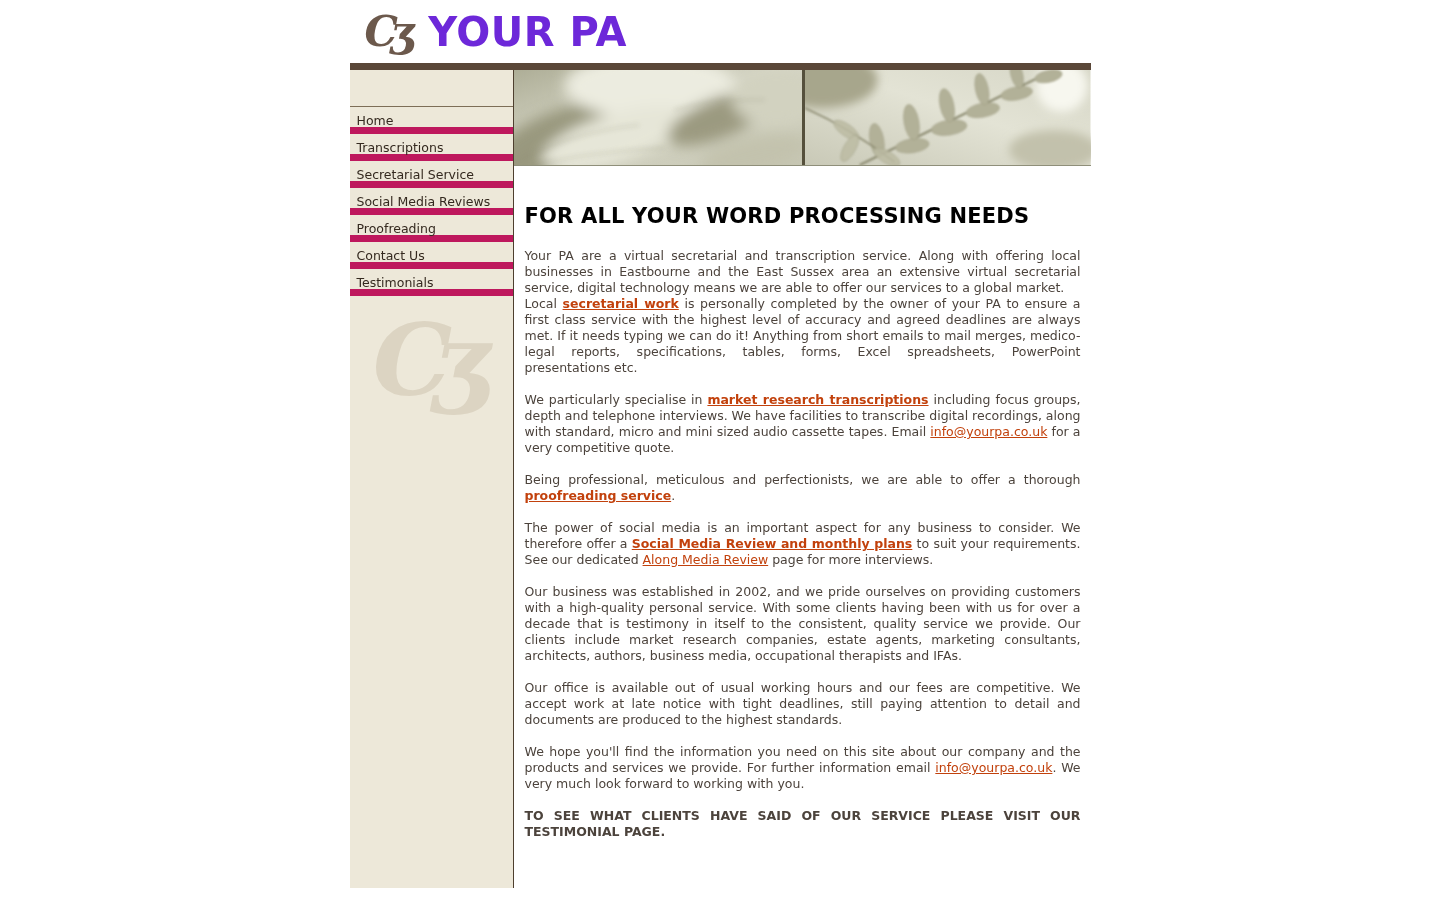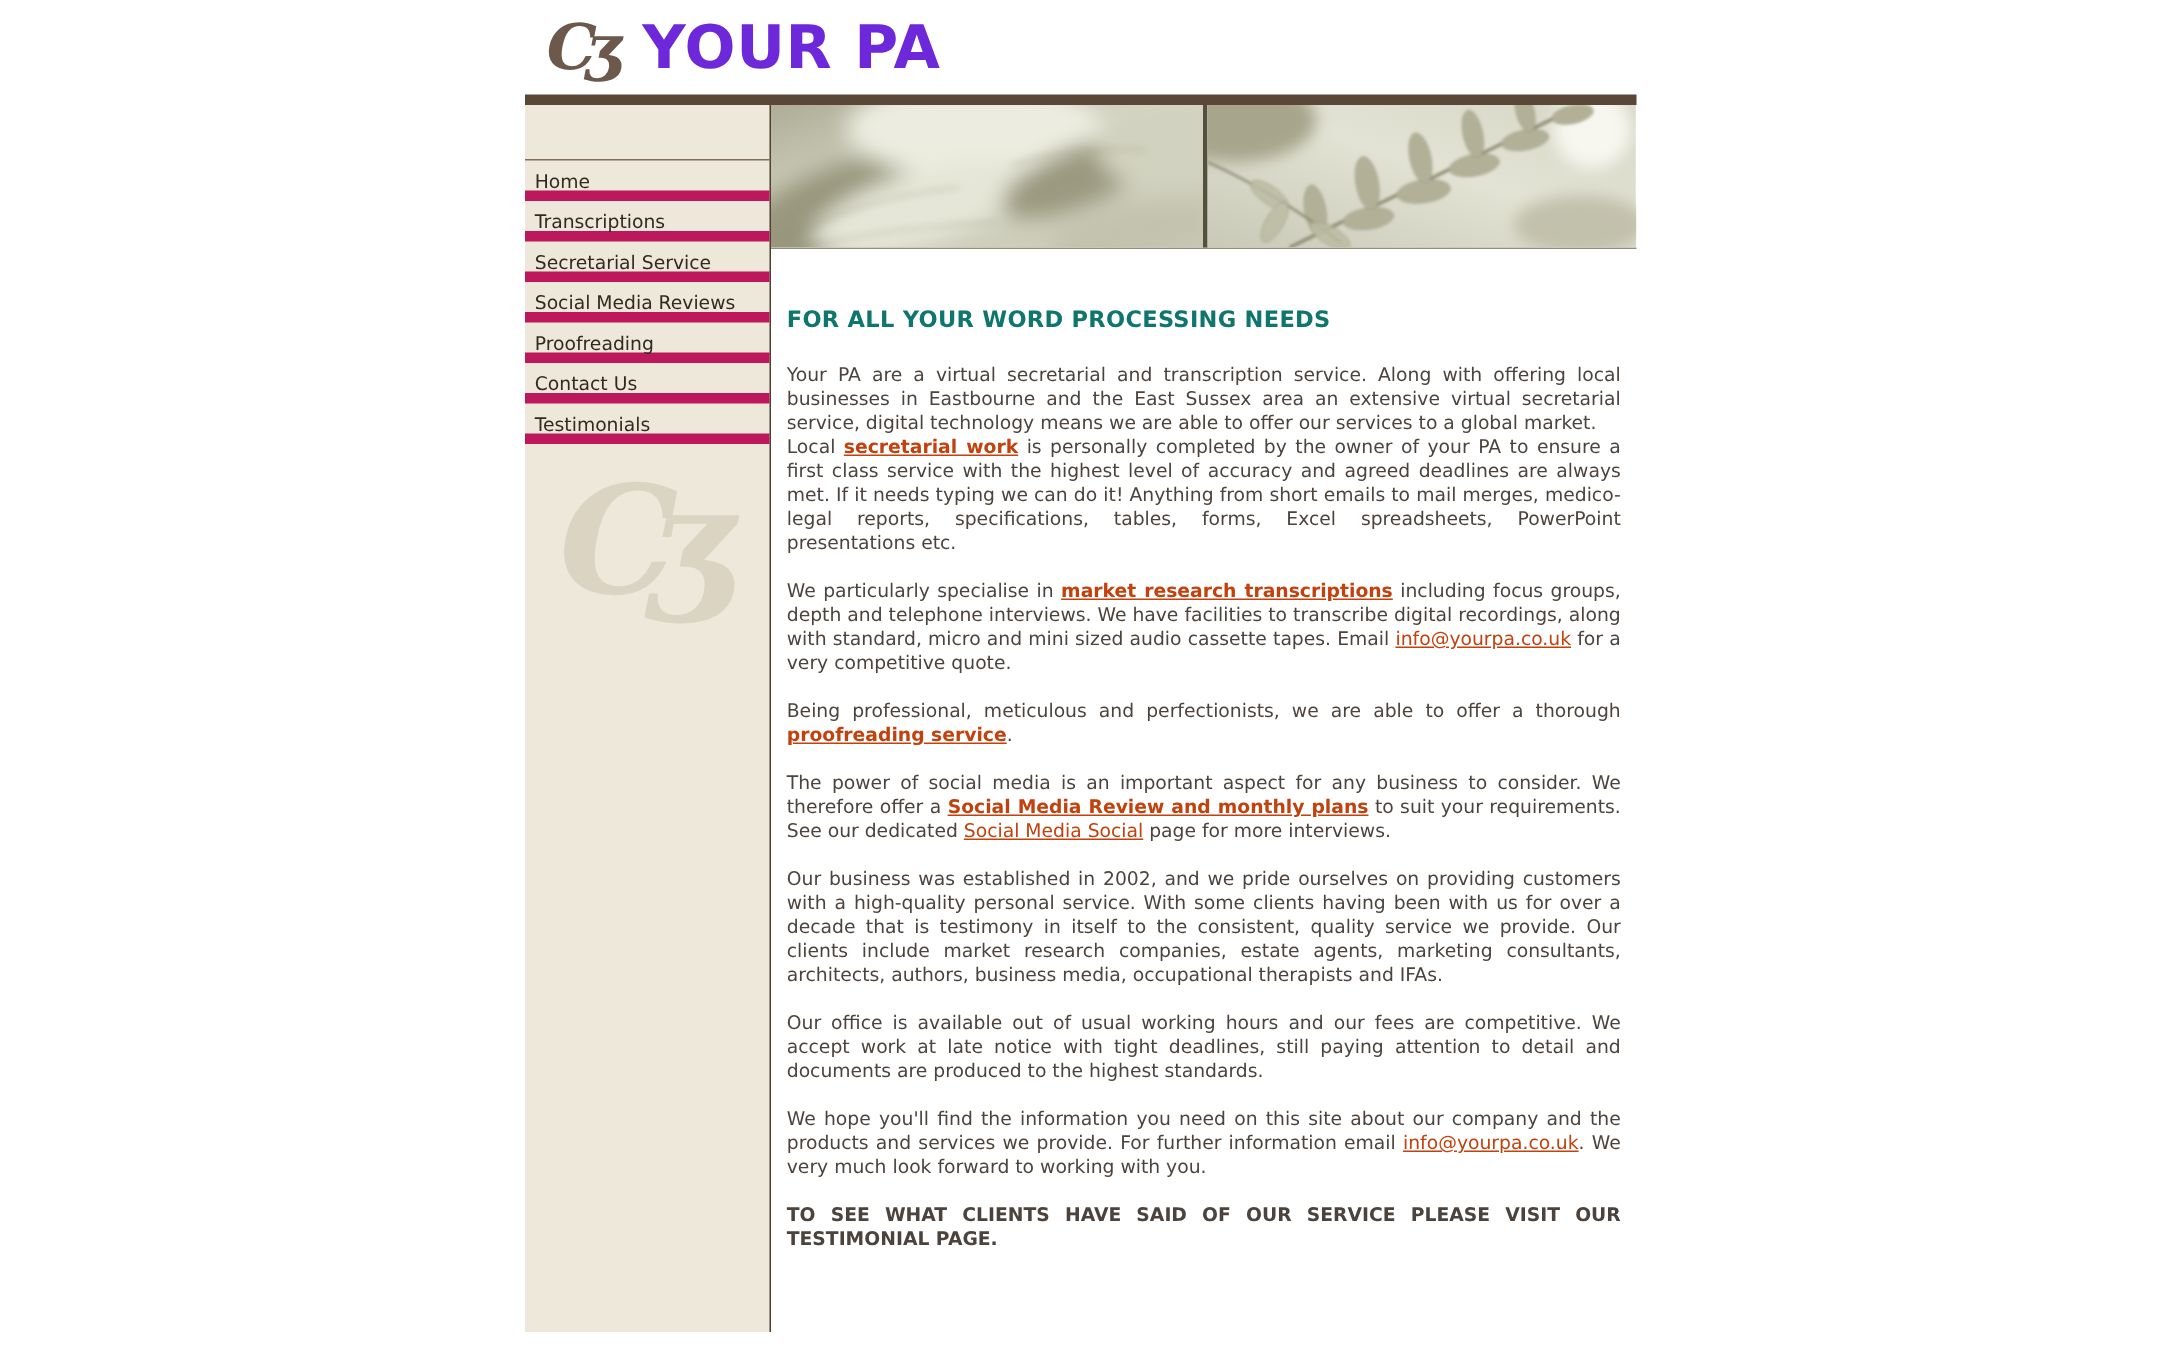--- a/index.html
+++ b/index.html
@@ -56,22 +56,22 @@
   
   .photos { display: flex; height: 96px; border-bottom: 1px solid #8F8F7A; }
   .photo { flex: 1 1 50%; overflow: hidden; position: relative; }
   .photo svg { display: block; width: 100%; height: 95px; }
   .photo + .photo { border-left: 3px solid #55503C; }
 
   
   .content { padding: 38px 10px 8px 11px; }
   .content h2 {
     margin: 0 0 20px 0;
-    font-size: 15px; letter-spacing: 0.2px;
-    color: #0f766e;
+    font-size: 21px; letter-spacing: 0.2px;
+    color: #000000;
   }
   .content p {
     margin: 16px 0;
     font-size: 12.5px; line-height: 16px;
     color: #4C433C;
     text-align: justify;
   }
   .content p:first-of-type { margin-top: 0; }
   .content a { color: #c2410c; text-decoration: underline; }
   .content a.b { font-weight: bold; }
@@ -208,21 +208,21 @@
           </svg>
         </div>
       </div>
 
       <div class="content">
         <h2>FOR ALL YOUR WORD PROCESSING NEEDS</h2>
         <div>
             <p><span>Your PA are a virtual secretarial and transcription service.  Along with offering local businesses in Eastbourne and the East Sussex area an extensive virtual secretarial service, digital technology means we are able to offer our services to a global market.</span><br><span>Local </span><a href="#" class="b">secretarial work</a><span> is personally completed by the owner of your PA to ensure a first class service with the highest level of accuracy and agreed deadlines are always met.  If it needs typing we can do it!  Anything from short emails to mail merges, medico-legal reports, specifications, tables, forms, Excel spreadsheets, PowerPoint presentations etc.</span></p>
             <p><span>We particularly specialise in </span><a href="#" class="b">market research transcriptions</a><span> including focus groups, depth and telephone interviews.  We have facilities to transcribe digital recordings, along with standard, micro and mini sized audio cassette tapes.  Email </span><a href="#">info@yourpa.co.uk</a><span> for a very competitive quote.</span></p>
             <p><span>Being professional, meticulous and perfectionists, we are able to offer a thorough </span><a href="#" class="b">proofreading service</a><span>.</span></p>
-            <p><span>The power of social media is an important aspect for any business to consider.  We therefore offer a </span><a href="#" class="b">Social Media Review and monthly plans</a><span> to suit your requirements.  See our dedicated </span><a href="#">Social Media Social</a><span> page for more interviews.</span></p>
+            <p><span>The power of social media is an important aspect for any business to consider.  We therefore offer a </span><a href="#" class="b">Social Media Review and monthly plans</a><span> to suit your requirements.  See our dedicated </span><a href="#">Along Media Review</a><span> page for more interviews.</span></p>
             <p><span>Our business was established in 2002, and we pride ourselves on providing customers with a high-quality personal service.  With some clients having been with us for over a decade that is testimony in itself to the consistent, quality service we provide.  Our clients include market research companies, estate agents, marketing consultants, architects, authors, business media, occupational therapists and IFAs.</span></p>
             <p><span>Our office is available out of usual working hours and our fees are competitive.  We accept work at late notice with tight deadlines, still paying attention to detail and documents are produced to the highest standards.</span></p>
             <p><span>We hope you'll find the information you need on this site about our company and the products and services we provide.  For further information email </span><a href="#">info@yourpa.co.uk</a><span>.  We very much look forward to working with you.</span></p>
             <p class="green-para"><span>TO SEE WHAT CLIENTS HAVE SAID OF OUR SERVICE PLEASE VISIT OUR TESTIMONIAL PAGE.</span></p>
           </div>
       </div>
 
     </main>
   </div>
 

